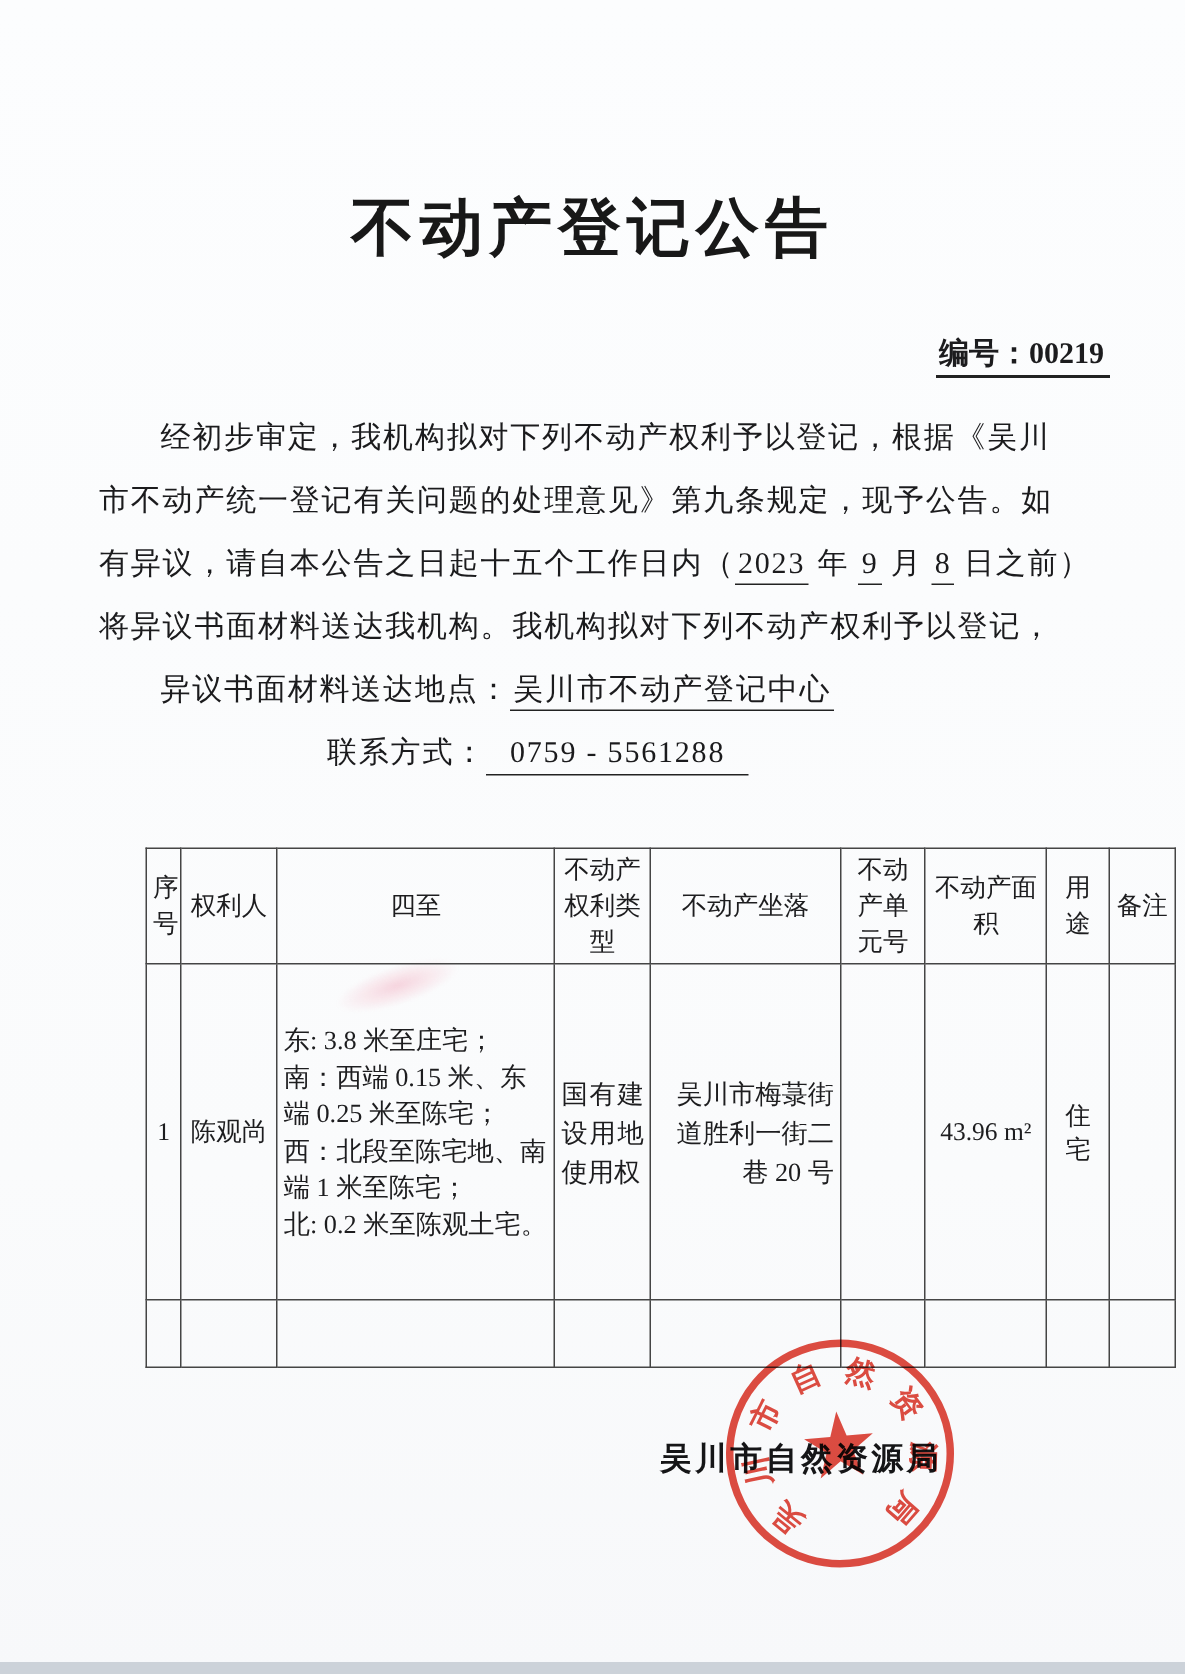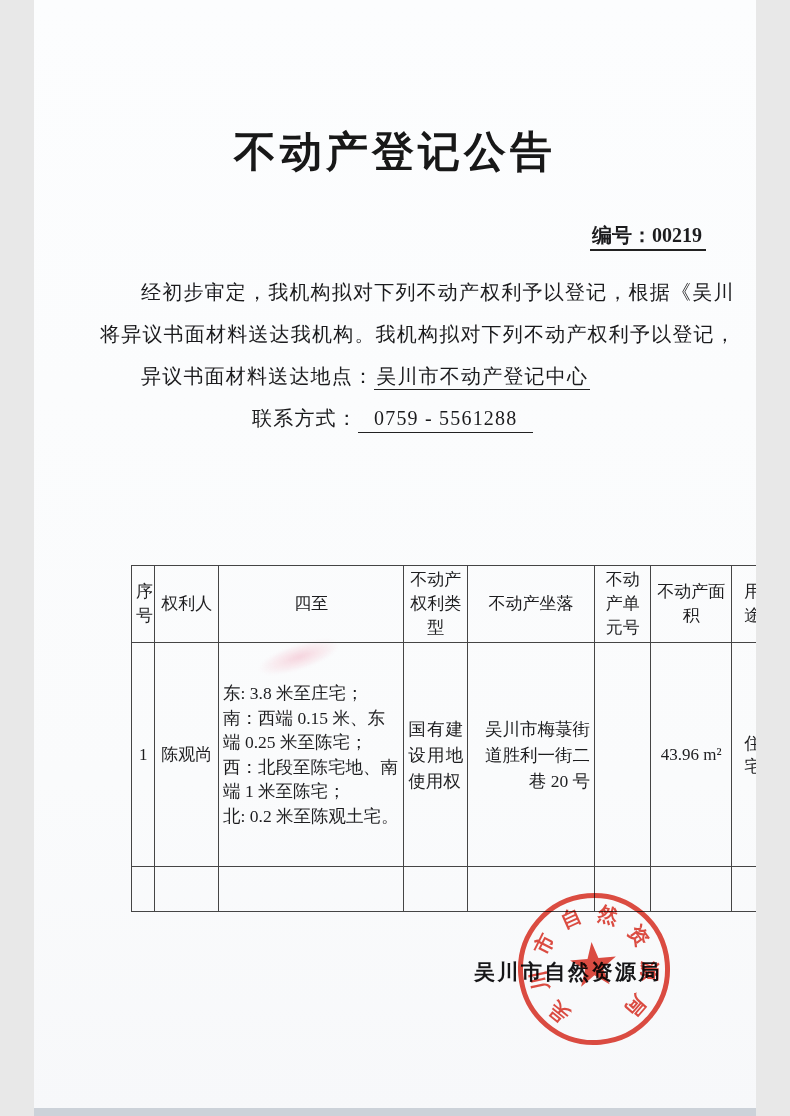--- a/index.html
+++ b/index.html
@@ -1,18 +1,18 @@
 <!DOCTYPE html>
 <html><head>
 <meta charset="utf-8">
 <style>
   html,body{margin:0;padding:0;background:#e8e8e8;}
   .page{
     position:relative;
-    width:722px;height:1116px;
+    width:790px;height:1116px;
     margin:0 auto;
     background:linear-gradient(180deg,#fcfdfe 0%,#fafbfc 70%,#f7f8fa 100%);
     overflow:hidden;
     font-family:"Liberation Serif","DejaVu Serif",serif;
     color:#1c1c1e;
   }
   .title{
     position:absolute;top:124px;left:0;width:100%;
     text-align:center;font-size:42px;font-weight:700;
     letter-spacing:4px;color:#181818;
@@ -95,20 +95,22 @@
 <div class="page">
 
   <div class="title">不动产登记公告</div>
 
   <div class="doc-no">
     <span class="u-wrap"><span>编号：</span><span>00219</span></span>
   </div>
 
   <div class="body-text">
     <p class="line indent">经初步审定，我机构拟对下列不动产权利予以登记，根据《吴川</p>
+    <p class="line">市不动产统一登记有关问题的处理意见》第九条规定，现予公告。如</p>
+    <p class="line"><span>有异议，请自本公告之日起十五个工作日内（</span><span class="u">2023</span><span> 年 </span><span class="u">9</span><span> 月 </span><span class="u">8</span><span> 日之前）</span></p>
     <p class="line">将异议书面材料送达我机构。我机构拟对下列不动产权利予以登记，</p>
     <p class="line indent"><span>异议书面材料送达地点：</span><span class="u">吴川市不动产登记中心</span></p>
     <p class="line contact-line"><span>联系方式：</span><span class="u">0759 - 5561288</span></p>
   </div>
 
   <div class="smudge"></div>
 
   <table class="reg">
     <colgroup>
       <col style="width:3.4%">

